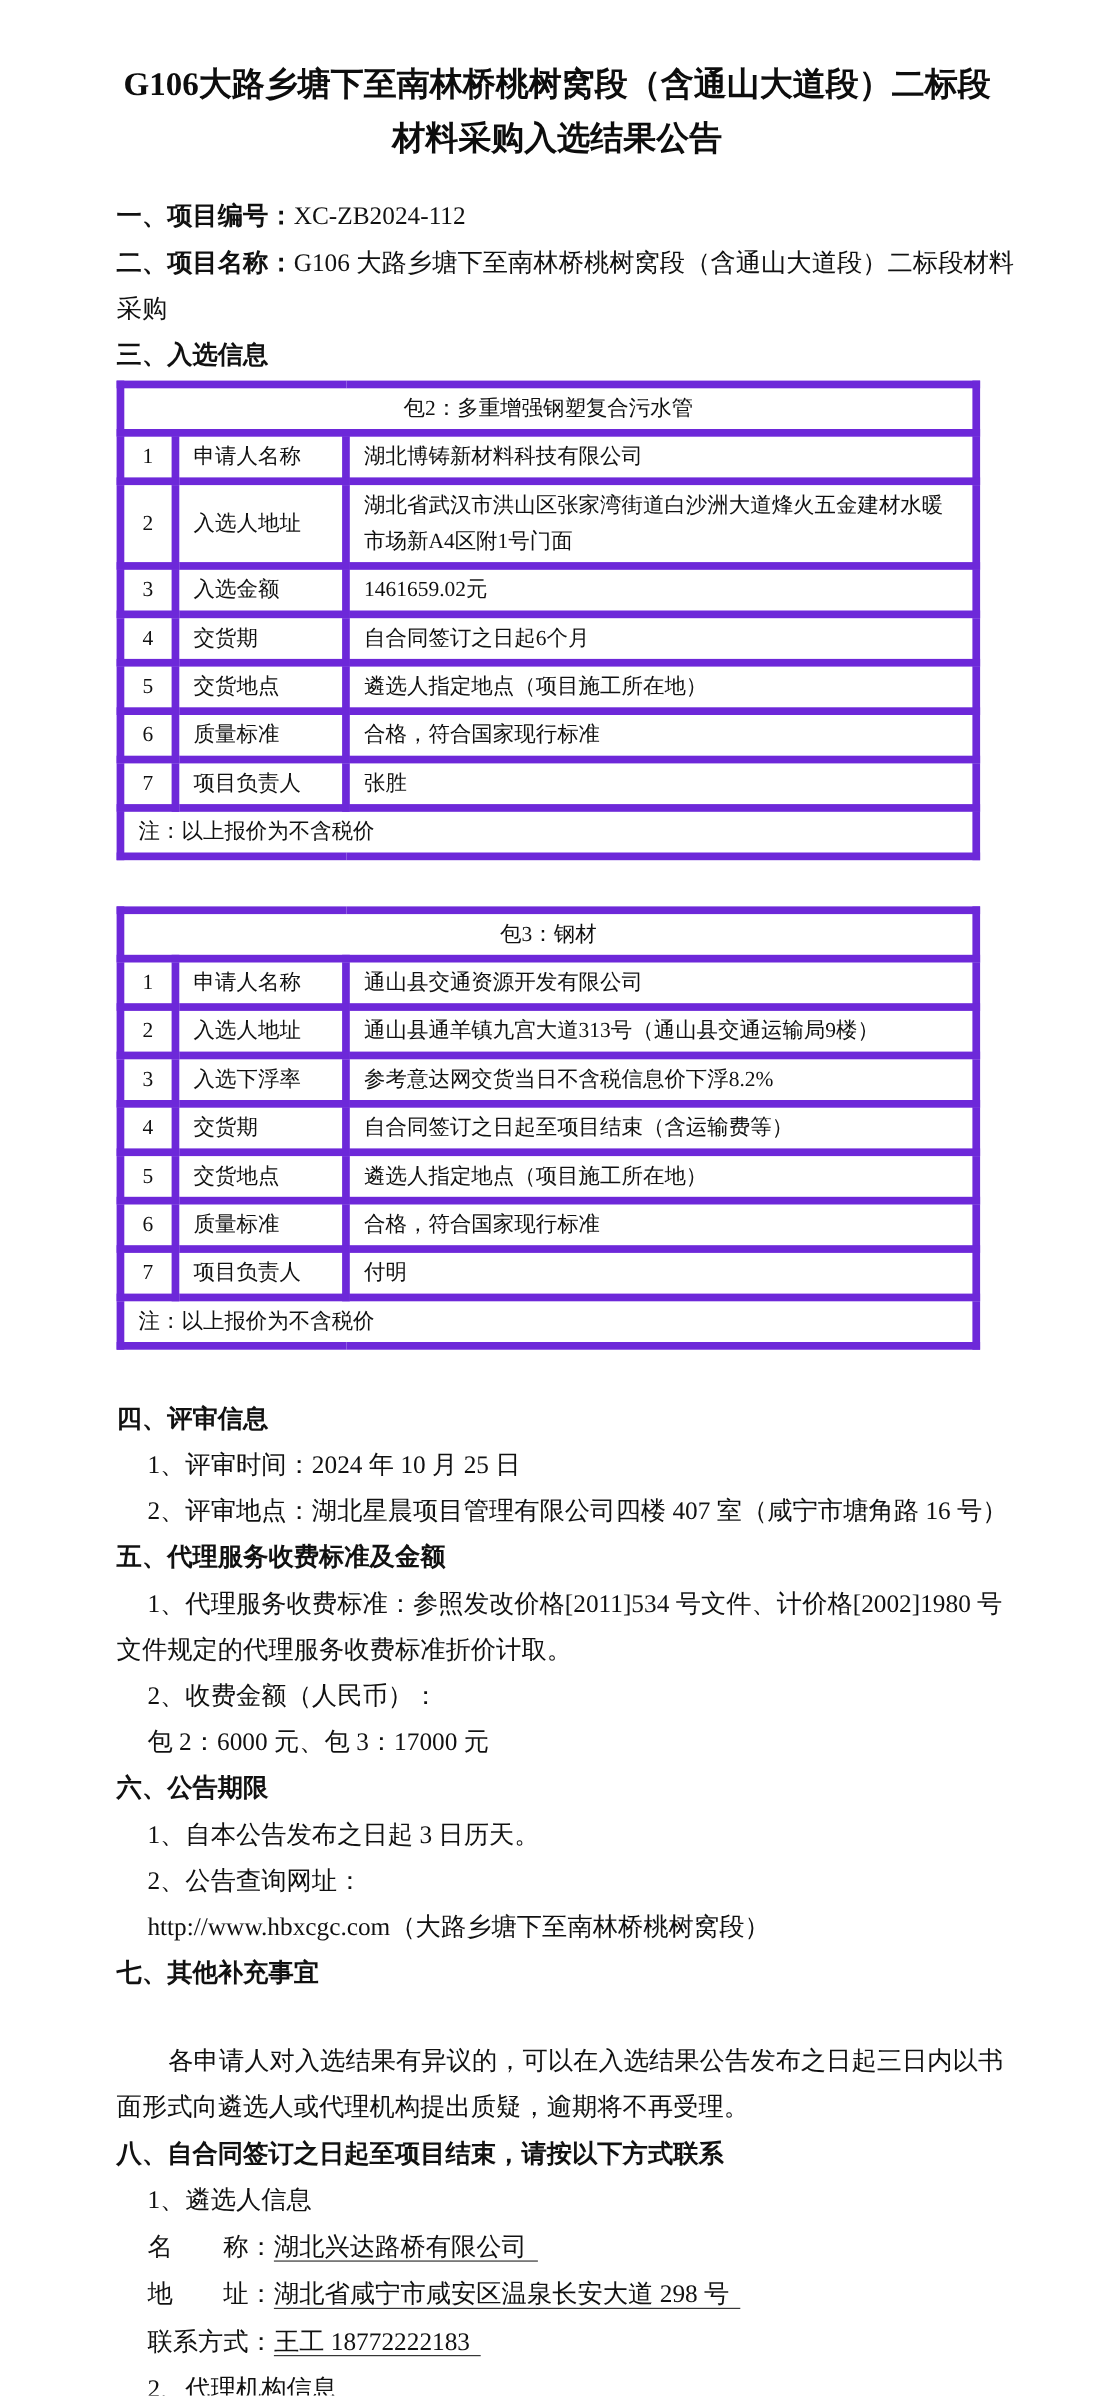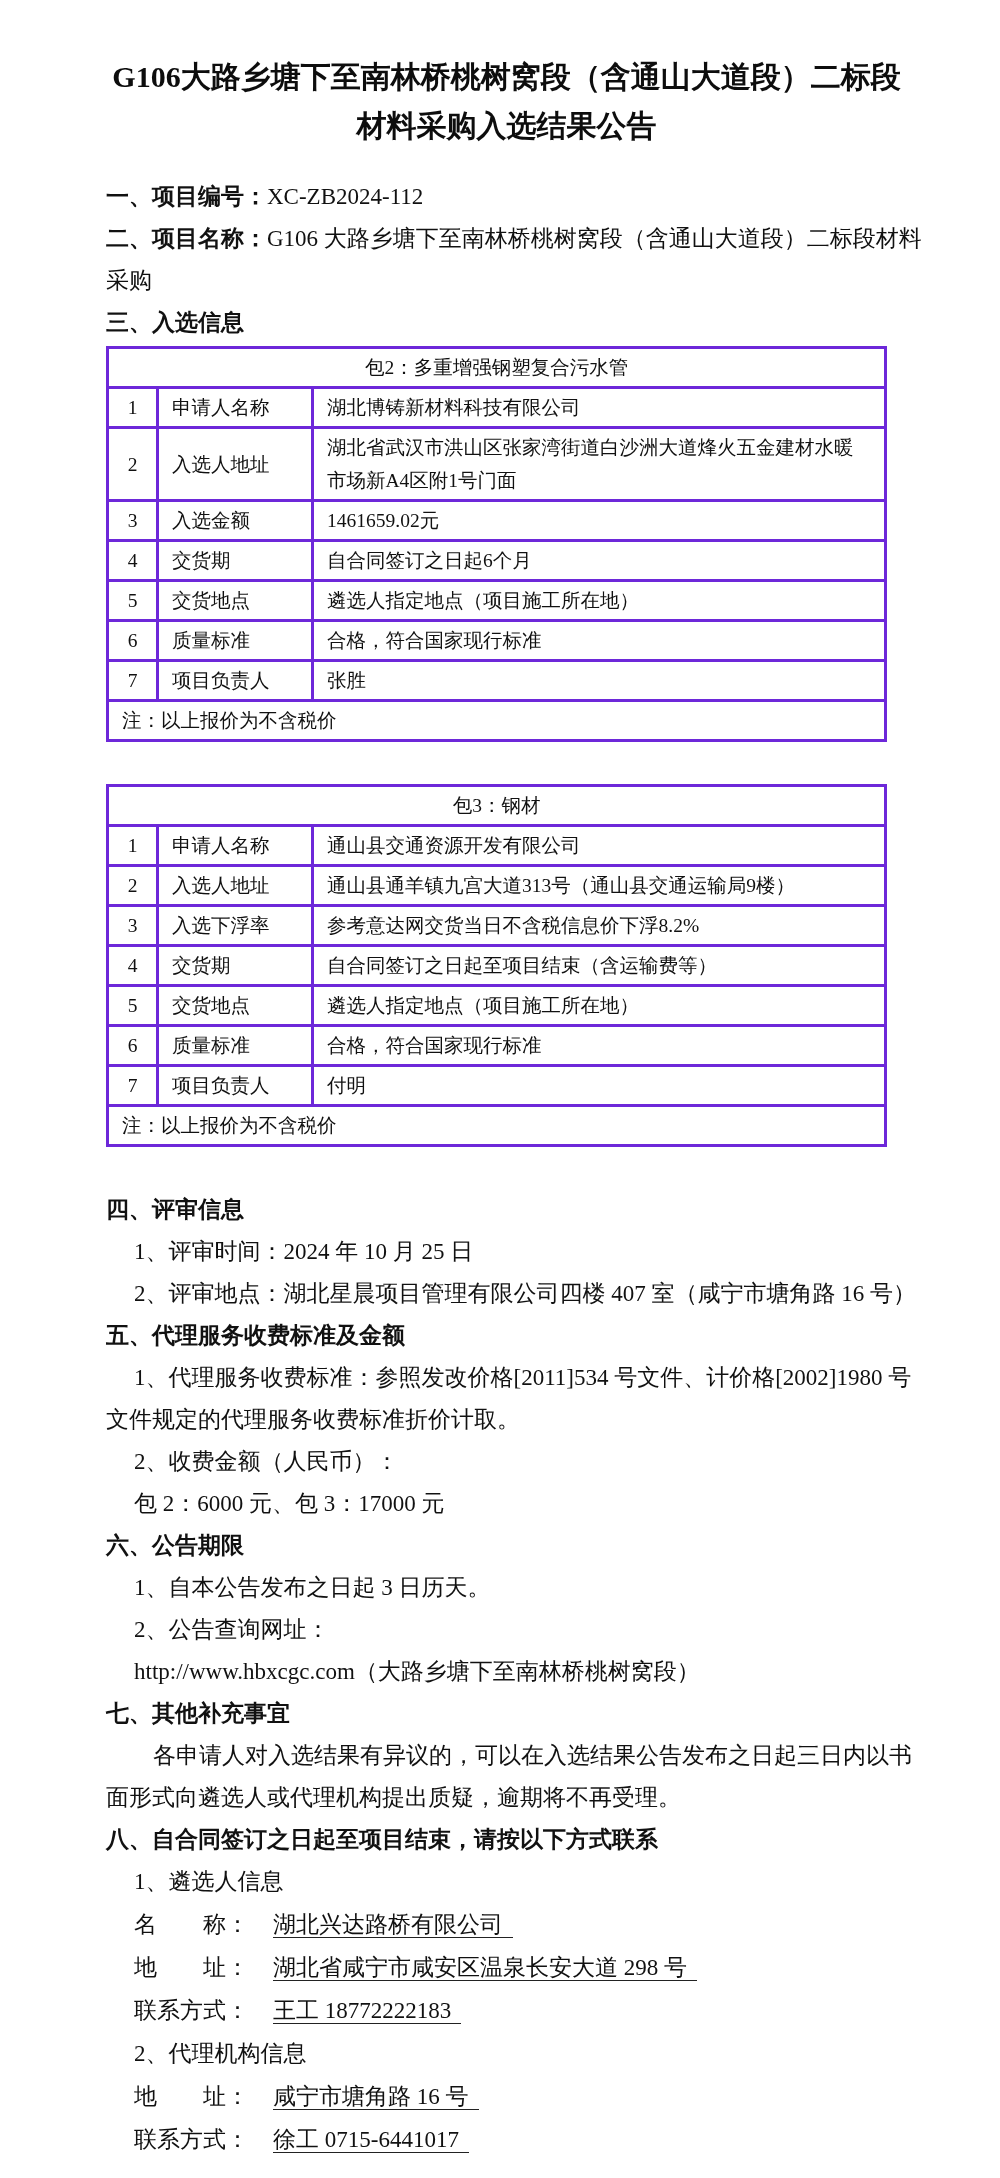--- a/index.html
+++ b/index.html
@@ -20,44 +20,43 @@
     font-weight: bold;
     font-size: 30px;
     line-height: 49px;
     text-align: center;
     margin: 0 -80px 26px -106px;
     color: #0d0d0d;
   }
   p { margin: 0; }
   .bold { font-weight: bold; }
   .sub { text-indent: 28px; }
-  .para-first-indent { text-indent: 47px; }
+  .para-first-indent { text-indent: 47px; margin-top: 38px; }
   .info-table {
     width: 778px;
     border-collapse: collapse;
     table-layout: fixed;
     font-size: 19.5px;
     margin: 2px 0 42px 0;
   }
   .info-table td {
-    border: 3px solid #6d28d9;
+    border: 7px solid #6d28d9;
     padding: 2px 13px;
     line-height: 33px;
     vertical-align: middle;
     word-break: break-all;
   }
   .info-table td.num-cell { text-align: center; padding: 2px 0; }
   .info-table td.pkg-header-cell { text-align: center; }
   .col-num { width: 50px; }
   .col-label { width: 155px; }
   .col-value { width: 573px; }
   .uval {
     border-bottom: 1.5px solid #222222;
     padding-right: 10px;
-    margin-left: 24px;
   }
   .contact-line { margin: 1px 0; }
 </style>
 </head>
 <body>
 
 <div class="page">
 
   <div class="doc-title">
     <div>G106大路乡塘下至南林桥桃树窝段（含通山大道段）二标段</div>

